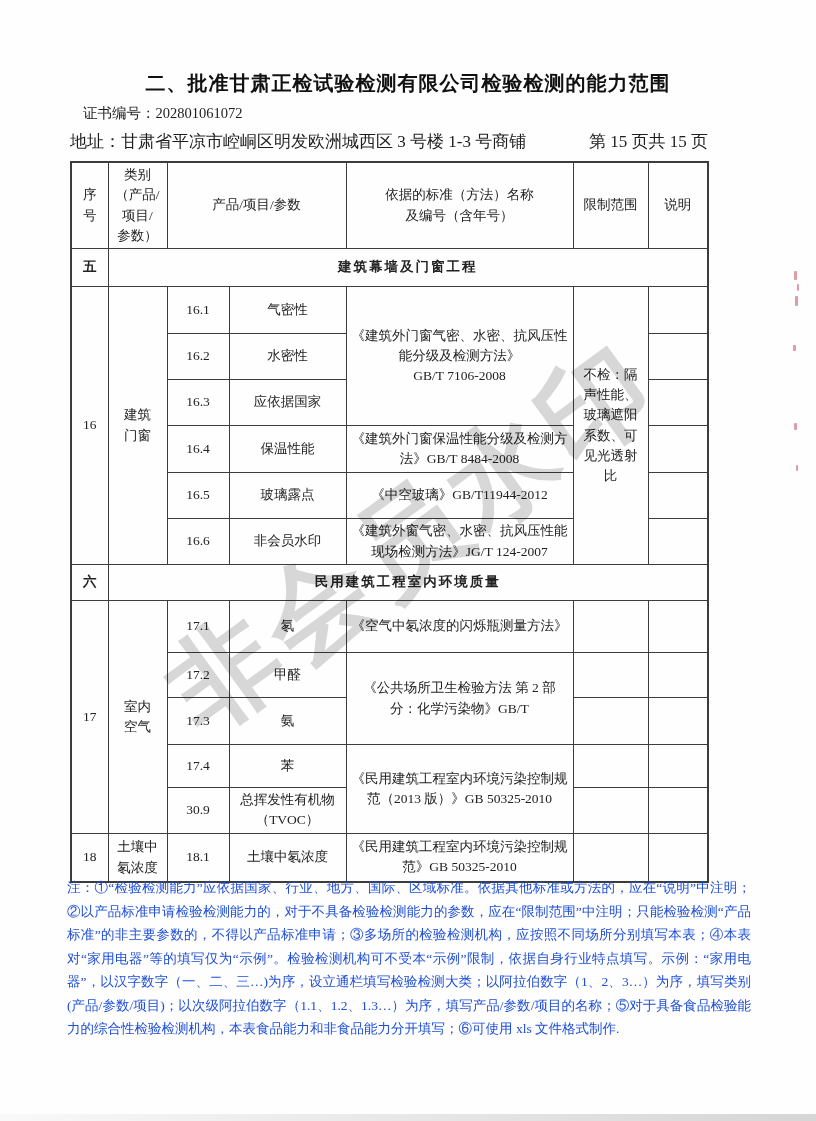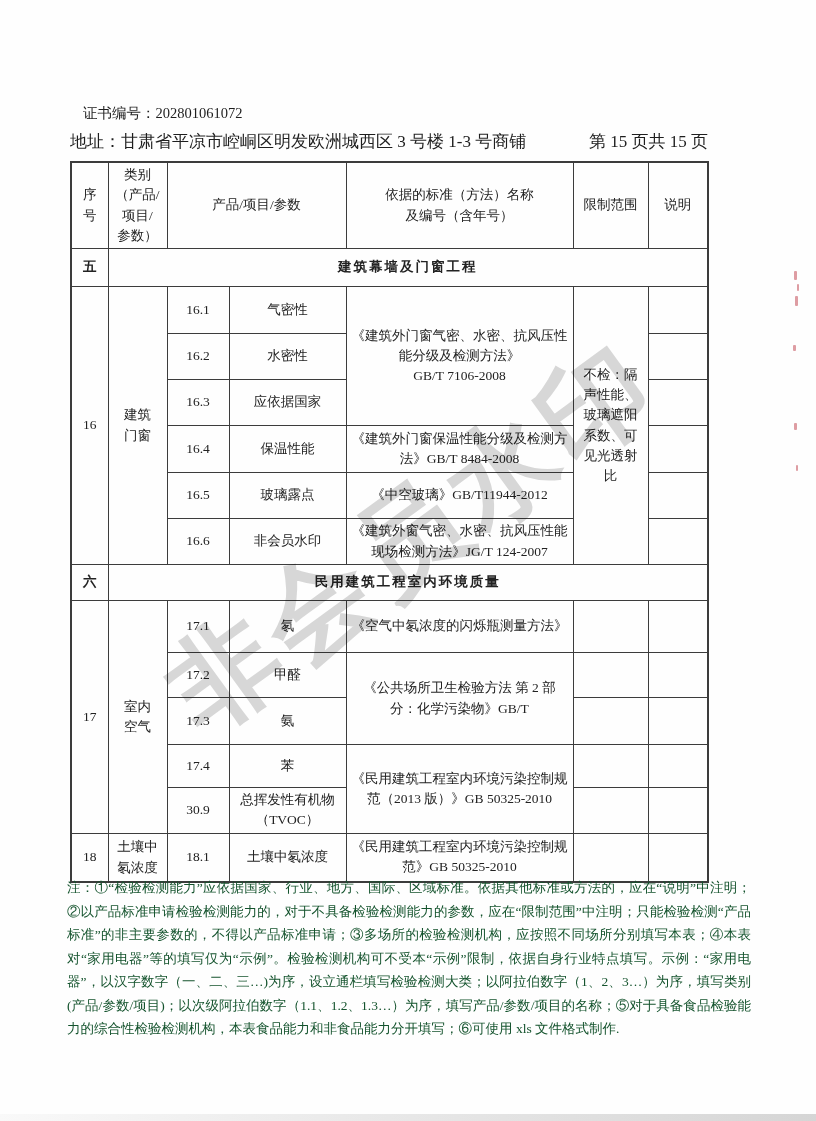--- a/index.html
+++ b/index.html
@@ -42,21 +42,21 @@
   .sec-title { font-weight:bold; font-size:15px; letter-spacing:2px; }
   .cat { font-weight:normal; line-height:2.1;margin-left:44px; }
   .std-left { text-align:left; padding-left:9px; padding-right:6px; }
   .limit16 {
     font-size:11.5px; text-align:left; line-height:2.05;
     padding:4px 5px 4px 8px; vertical-align:middle;
   }
 
   .notes {
     position:absolute; left:67px; top:876px; width:684px;
-    font-size:13.5px; line-height:23.5px; text-align:justify; color:#14532d;
+    font-size:13.5px; line-height:23.5px; text-align:justify; color:#1d4ed8;
   }
 
   .watermark {
     position:absolute; left:181px; top:651px;
     font-family:"Liberation Sans","DejaVu Sans",sans-serif;
     font-size:108px; font-weight:bold; line-height:1;
     letter-spacing:6px; white-space:nowrap;
     color:rgba(140,140,140,0.34);
     transform:rotate(-36deg); transform-origin:0 50%;
     mix-blend-mode:multiply;
@@ -75,20 +75,21 @@
     position:absolute; left:0; bottom:0; width:816px; height:7px;
     background:linear-gradient(to right, rgba(220,220,220,0.15), rgba(180,180,180,0.55));
     z-index:6;
   }
 </style>
 </head>
 <body>
 
 <div class="page">
 
+  <div class="title">二、批准甘肃正检试验检测有限公司检验检测的能力范围</div>
 
   <div class="meta-cert">
     <span>证书编号：</span><span>202801061072</span>
   </div>
 
   <div class="meta-row">
     <span><span>地址：</span><span>甘肃省平凉市崆峒区明发欧洲城西区 3 号楼 1-3 号商铺</span></span>
     <span>第 15 页共 15 页</span>
   </div>
 

